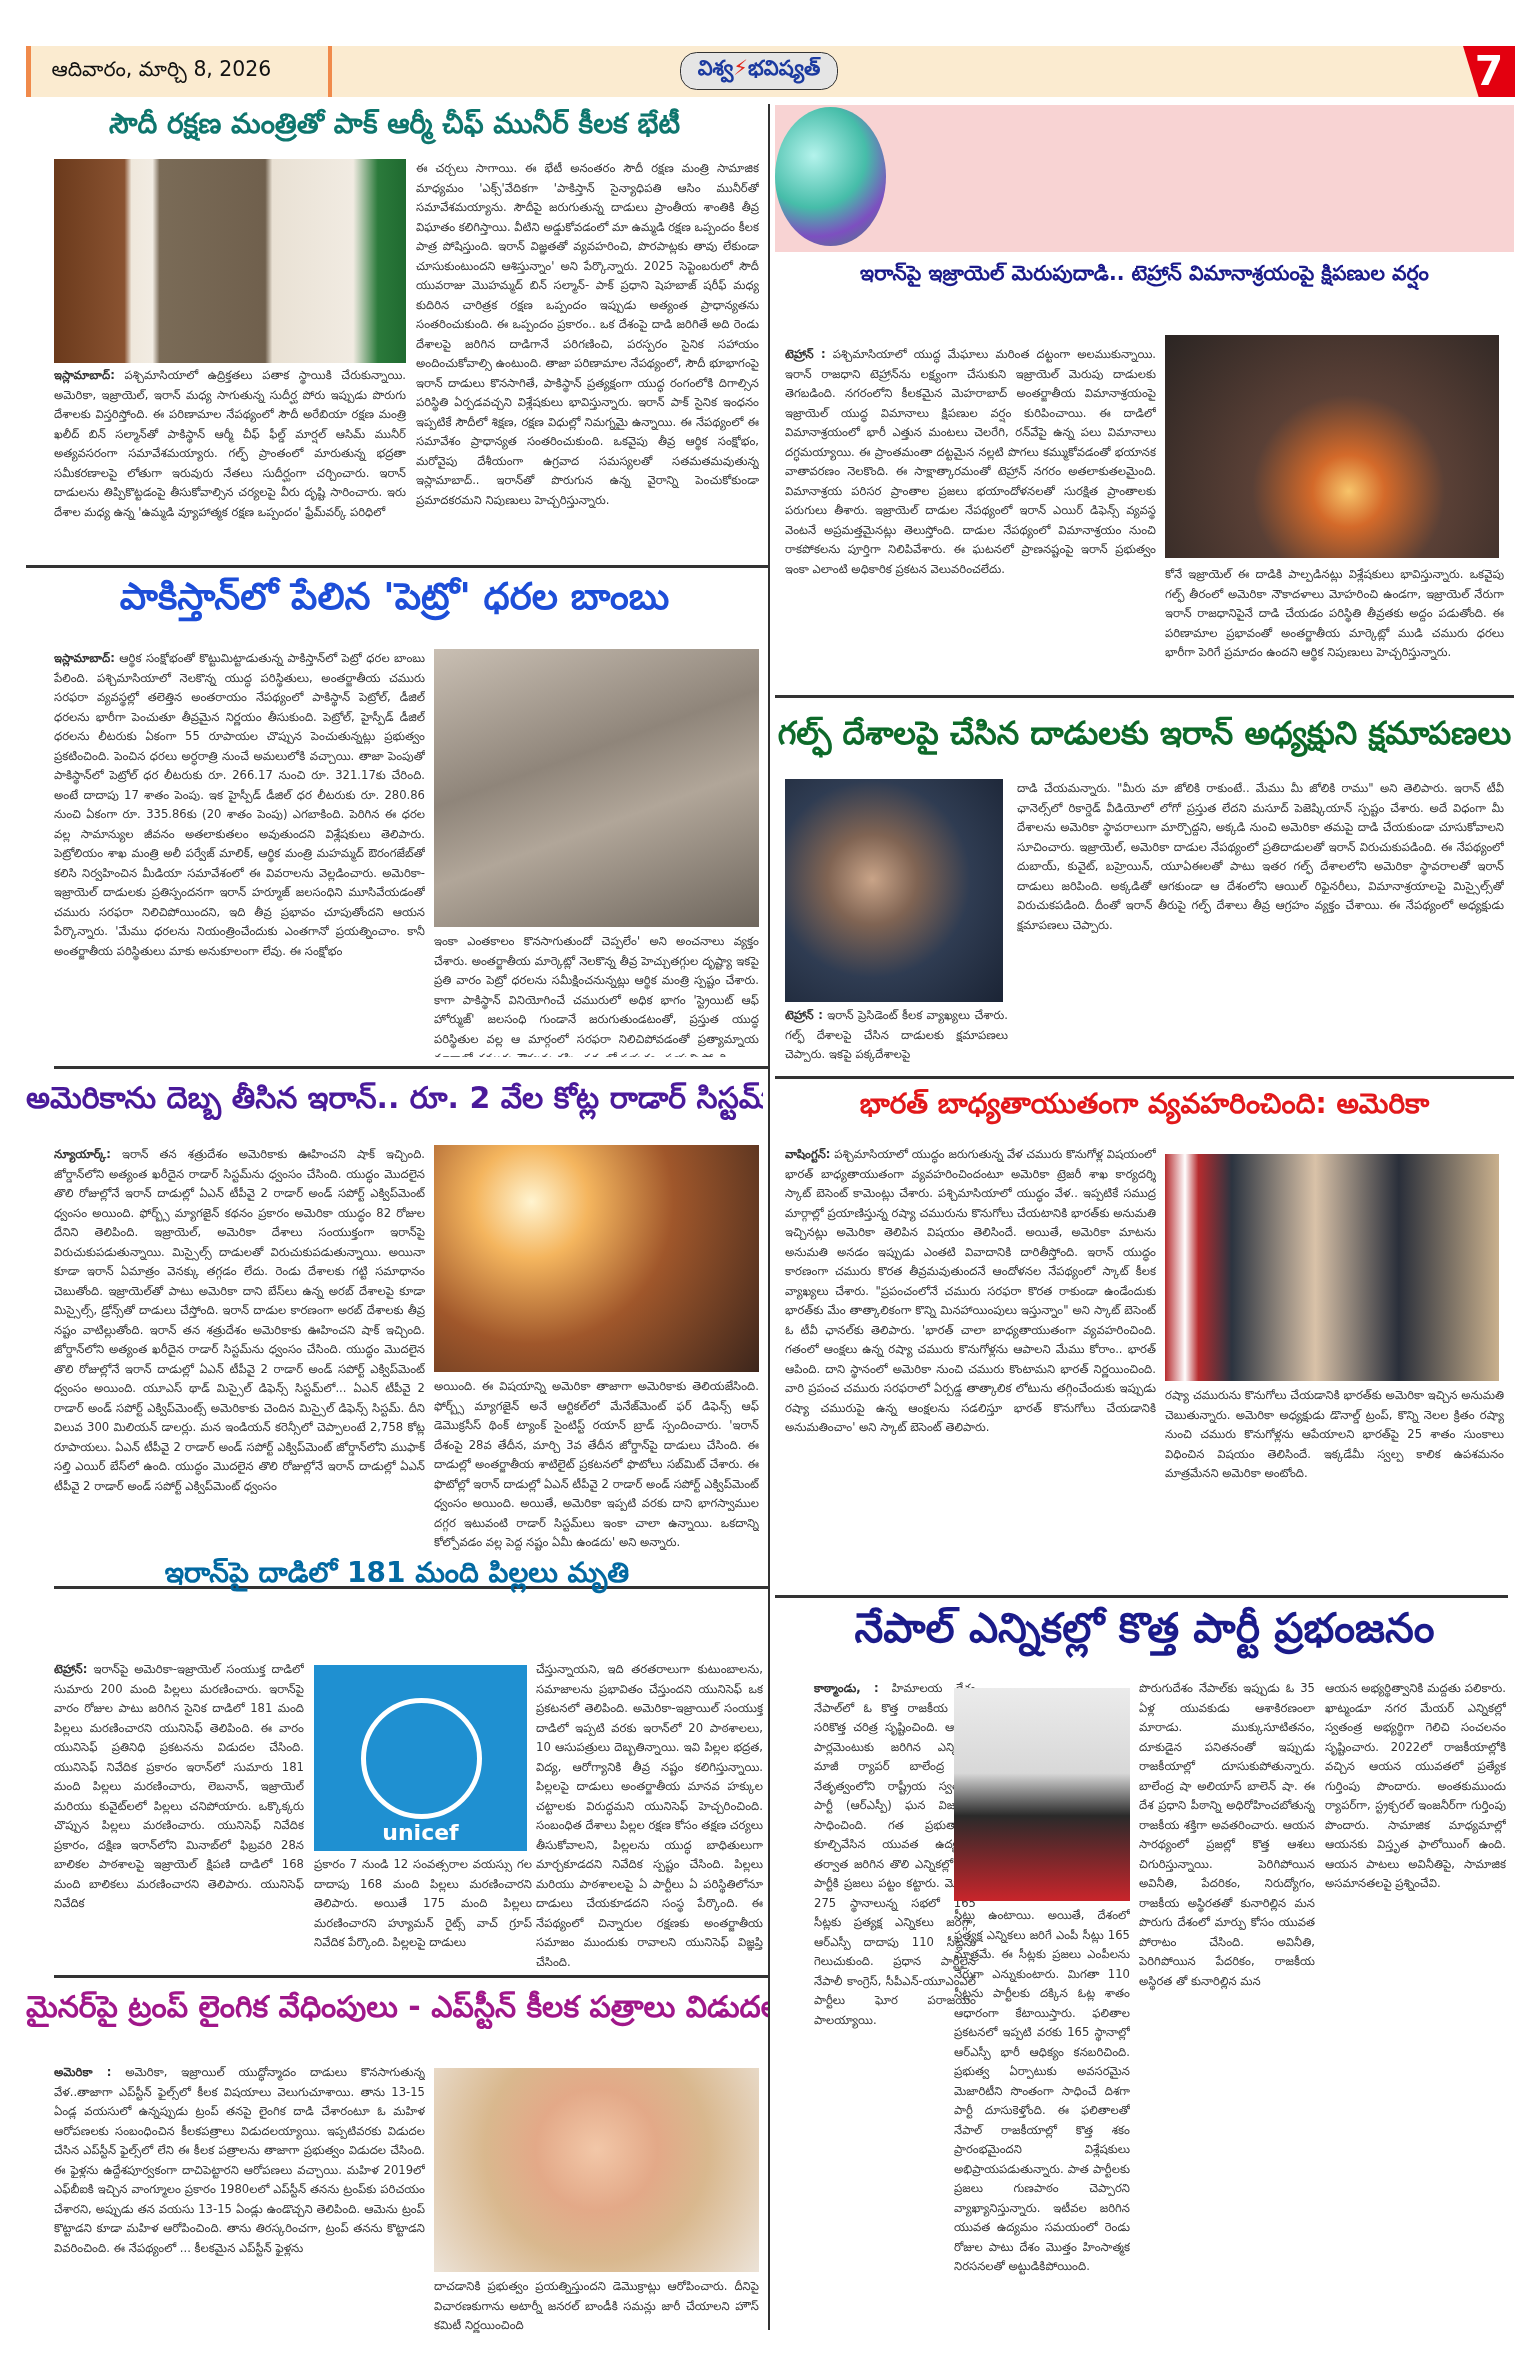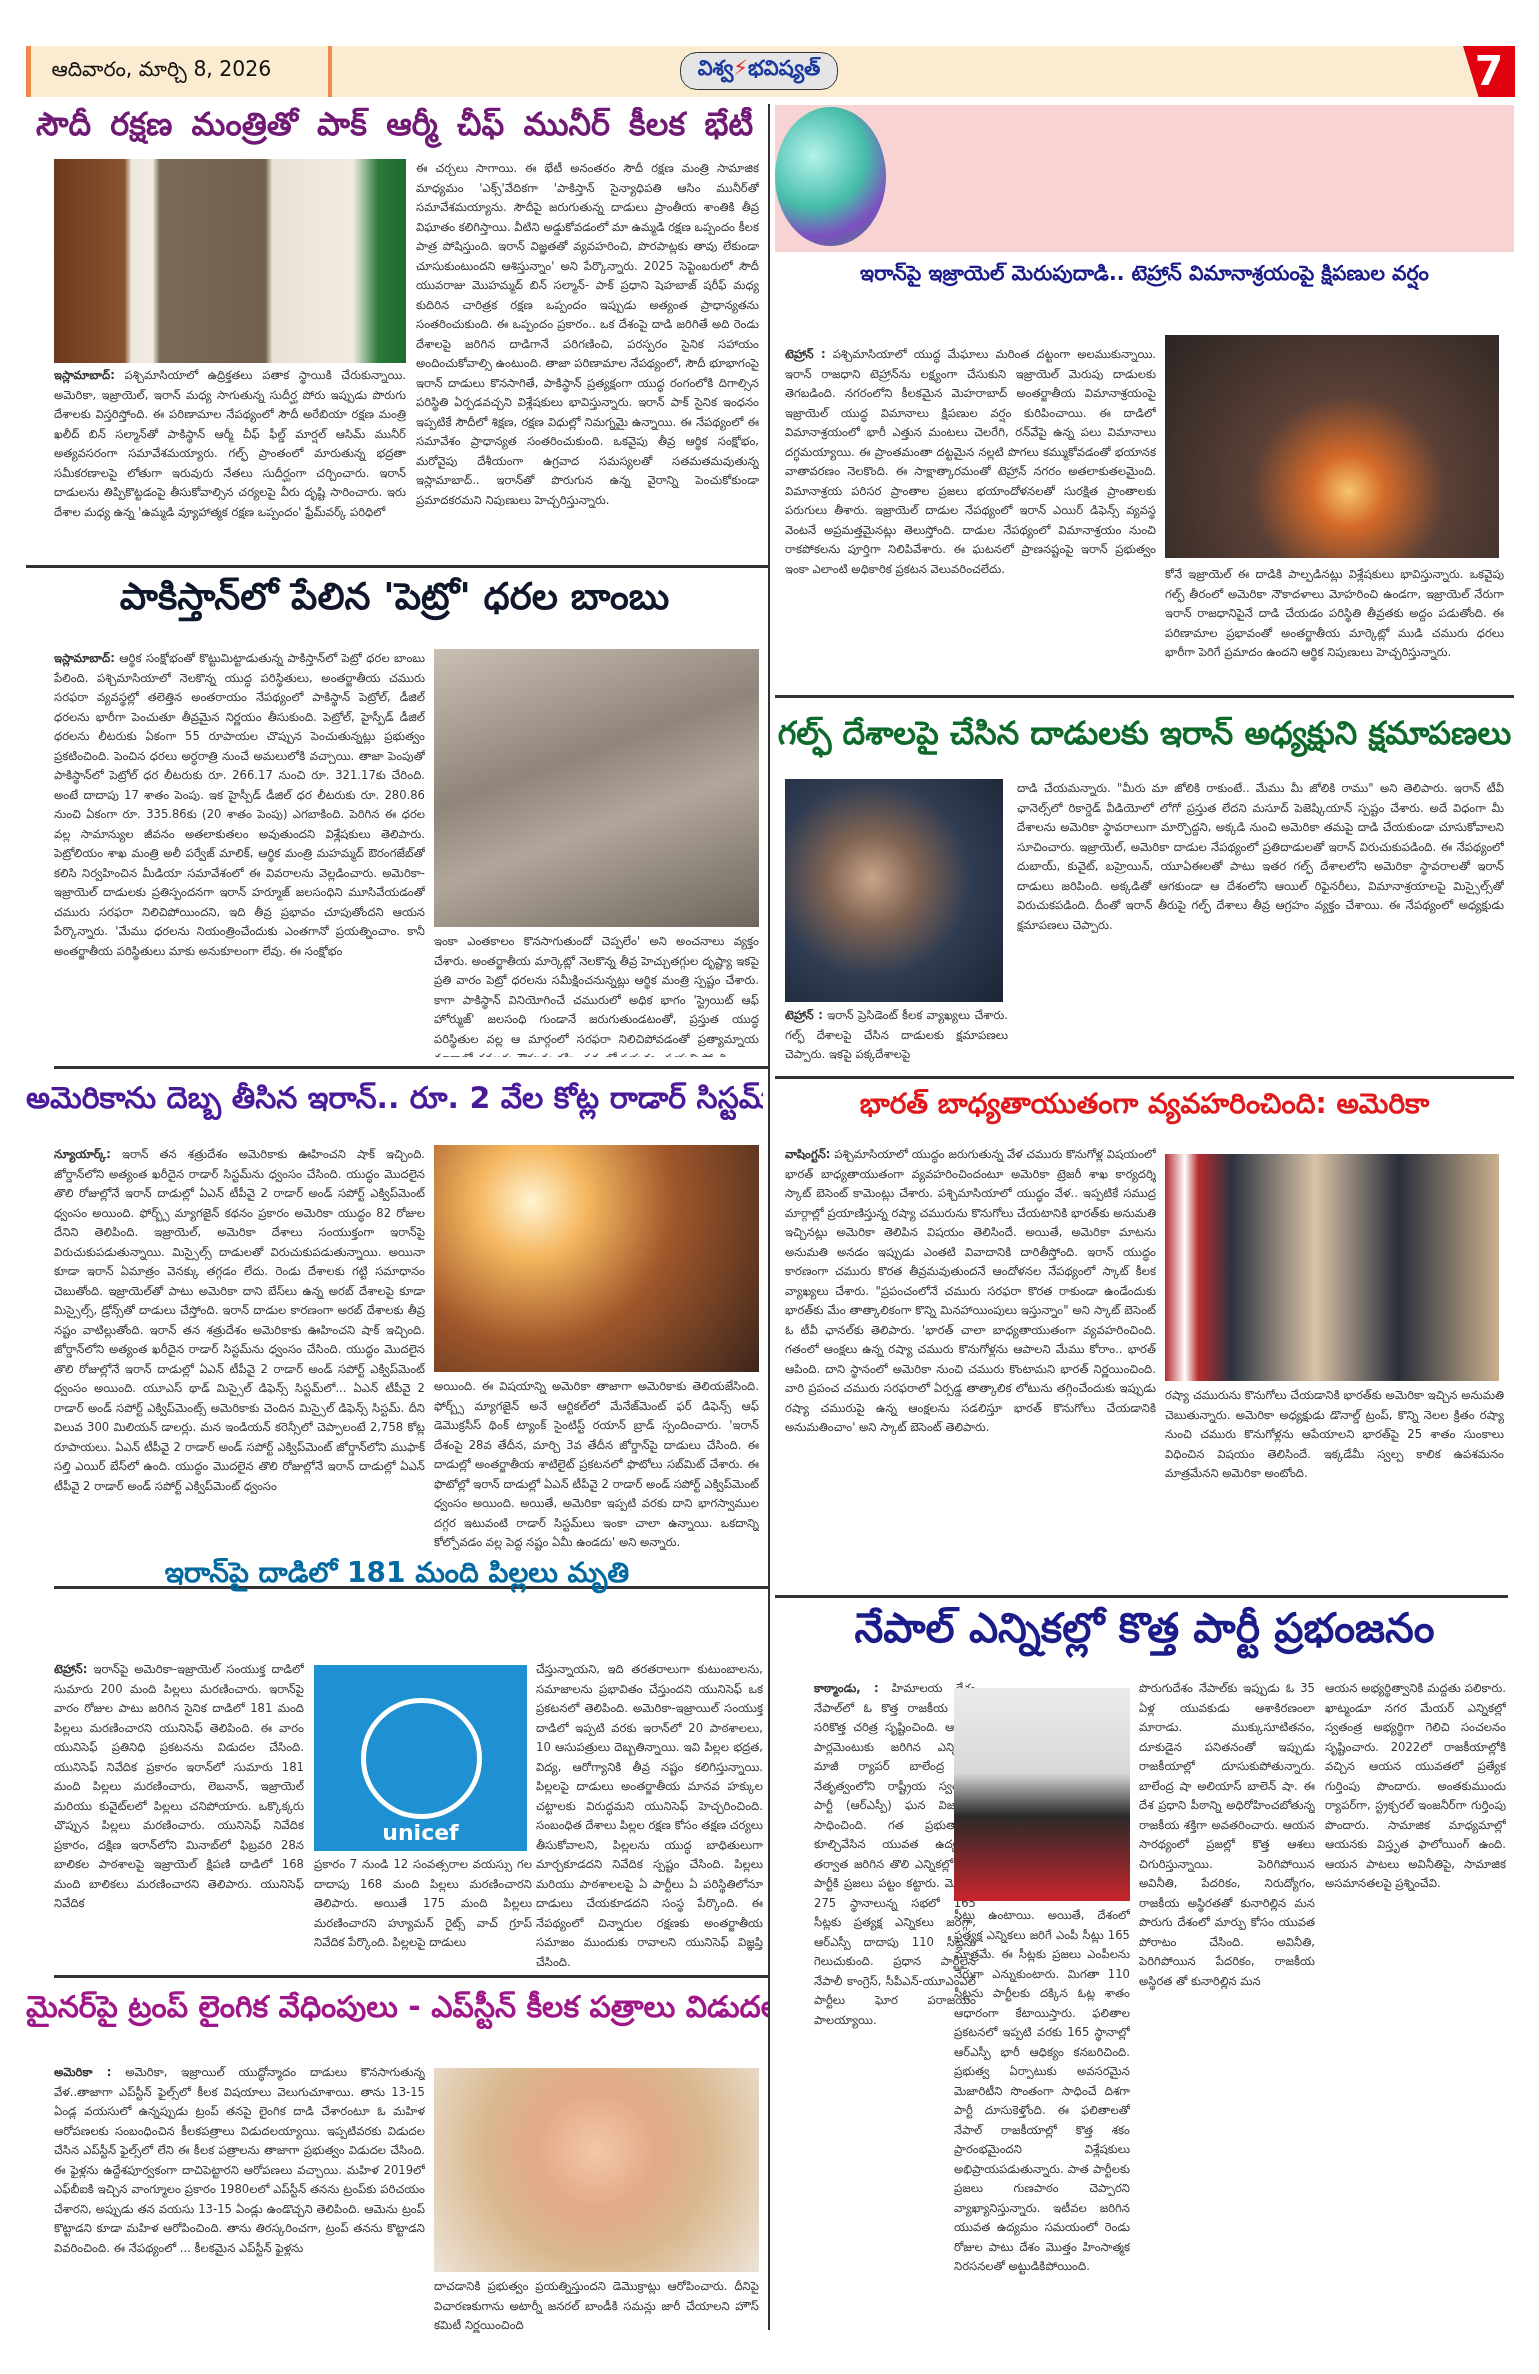--- a/index.html
+++ b/index.html
@@ -53,21 +53,21 @@
     <div class="pageno">7</div>
   </div>
 
   <div class="vline"></div>
 
   <div class="banner">
     <div class="globe"></div>
   </div>
 
   <div>
-    <div class="headline" style="left:0;top:61px;width:737px;font-size:32px;color:#701a75;font-family:Liberation Mono, monospace;">సౌదీ రక్షణ మంత్రితో పాక్ ఆర్మీ చీఫ్ మునీర్ కీలక భేటీ</div>
+    <div class="headline" style="left:0;top:61px;width:737px;font-size:28px;color:#0f766e;">సౌదీ రక్షణ మంత్రితో పాక్ ఆర్మీ చీఫ్ మునీర్ కీలక భేటీ</div>
     <div class="photo photo-meeting" style="left:28px;top:113px;width:352px;height:204px;"></div>
     <div class="body-text" style="left:28px;top:320px;width:352px;height:195px;">
       <span class="dl">ఇస్లామాబాద్:</span>
       <span>పశ్చిమాసియాలో ఉద్రిక్తతలు పతాక స్థాయికి చేరుకున్నాయి. అమెరికా, ఇజ్రాయెల్, ఇరాన్ మధ్య సాగుతున్న సుదీర్ఘ పోరు ఇప్పుడు పొరుగు దేశాలకు విస్తరిస్తోంది. ఈ పరిణామాల నేపథ్యంలో సౌదీ అరేబియా రక్షణ మంత్రి ఖలీద్ బిన్ సల్మాన్‌తో పాకిస్థాన్ ఆర్మీ చీఫ్ ఫీల్డ్ మార్షల్ ఆసిమ్ మునీర్ అత్యవసరంగా సమావేశమయ్యారు. గల్ఫ్ ప్రాంతంలో మారుతున్న భద్రతా సమీకరణాలపై లోతుగా ఇరువురు నేతలు సుదీర్ఘంగా చర్చించారు. ఇరాన్ దాడులను తిప్పికొట్టడంపై తీసుకోవాల్సిన చర్యలపై వీరు దృష్టి సారించారు. ఇరు దేశాల మధ్య ఉన్న 'ఉమ్మడి వ్యూహాత్మక రక్షణ ఒప్పందం' ఫ్రేమ్‌వర్క్ పరిధిలో</span>
     </div>
     <div class="body-text" style="left:390px;top:113px;width:343px;height:403px;">ఈ చర్చలు సాగాయి. ఈ భేటీ అనంతరం సౌదీ రక్షణ మంత్రి సామాజిక మాధ్యమం 'ఎక్స్'వేదికగా 'పాకిస్తాన్ సైన్యాధిపతి ఆసిం మునీర్‌తో సమావేశమయ్యాను. సౌదీపై జరుగుతున్న దాడులు ప్రాంతీయ శాంతికి తీవ్ర విఘాతం కలిగిస్తాయి. వీటిని అడ్డుకోవడంలో మా ఉమ్మడి రక్షణ ఒప్పందం కీలక పాత్ర పోషిస్తుంది. ఇరాన్ విజ్ఞతతో వ్యవహరించి, పొరపాట్లకు తావు లేకుండా చూసుకుంటుందని ఆశిస్తున్నాం' అని పేర్కొన్నారు. 2025 సెప్టెంబరులో సౌదీ యువరాజు మొహమ్మద్ బిన్ సల్మాన్- పాక్ ప్రధాని షెహబాజ్ షరీఫ్ మధ్య కుదిరిన చారిత్రక రక్షణ ఒప్పందం ఇప్పుడు అత్యంత ప్రాధాన్యతను సంతరించుకుంది. ఈ ఒప్పందం ప్రకారం.. ఒక దేశంపై దాడి జరిగితే అది రెండు దేశాలపై జరిగిన దాడిగానే పరిగణించి, పరస్పరం సైనిక సహాయం అందించుకోవాల్సి ఉంటుంది. తాజా పరిణామాల నేపథ్యంలో, సౌదీ భూభాగంపై ఇరాన్ దాడులు కొనసాగితే, పాకిస్థాన్ ప్రత్యక్షంగా యుద్ధ రంగంలోకి దిగాల్సిన పరిస్థితి ఏర్పడవచ్చని విశ్లేషకులు భావిస్తున్నారు. ఇరాన్ పాక్ సైనిక ఇంధనం ఇప్పటికే సౌదీలో శిక్షణ, రక్షణ విధుల్లో నిమగ్నమై ఉన్నాయి. ఈ నేపథ్యంలో ఈ సమావేశం ప్రాధాన్యత సంతరించుకుంది. ఒకవైపు తీవ్ర ఆర్థిక సంక్షోభం, మరోవైపు దేశీయంగా ఉగ్రవాద సమస్యలతో సతమతమవుతున్న ఇస్లామాబాద్.. ఇరాన్‌తో పొరుగున ఉన్న వైరాన్ని పెంచుకోకుండా ప్రమాదకరమని నిపుణులు హెచ్చరిస్తున్నారు.</div>
   </div>
   <div class="hline" style="left:0;top:519px;width:742px;"></div>
 
   <div>
@@ -75,21 +75,21 @@
     <div class="body-text" style="left:759px;top:299px;width:371px;height:343px;">
       <span class="dl">టెహ్రాన్ :</span>
       <span>పశ్చిమాసియాలో యుద్ధ మేఘాలు మరింత దట్టంగా అలముకున్నాయి. ఇరాన్ రాజధాని టెహ్రాన్‌ను లక్ష్యంగా చేసుకుని ఇజ్రాయెల్ మెరుపు దాడులకు తెగబడింది. నగరంలోని కీలకమైన మెహరాబాద్ అంతర్జాతీయ విమానాశ్రయంపై ఇజ్రాయెల్ యుద్ధ విమానాలు క్షిపణుల వర్షం కురిపించాయి. ఈ దాడిలో విమానాశ్రయంలో భారీ ఎత్తున మంటలు చెలరేగి, రన్‌వేపై ఉన్న పలు విమానాలు దగ్ధమయ్యాయి. ఈ ప్రాంతమంతా దట్టమైన నల్లటి పొగలు కమ్ముకోవడంతో భయానక వాతావరణం నెలకొంది. ఈ సాక్షాత్కారమంతో టెహ్రాన్ నగరం అతలాకుతలమైంది. విమానాశ్రయ పరిసర ప్రాంతాల ప్రజలు భయాందోళనలతో సురక్షిత ప్రాంతాలకు పరుగులు తీశారు. ఇజ్రాయెల్ దాడుల నేపథ్యంలో ఇరాన్ ఎయిర్ డిఫెన్స్ వ్యవస్థ వెంటనే అప్రమత్తమైనట్లు తెలుస్తోంది. దాడుల నేపథ్యంలో విమానాశ్రయం నుంచి రాకపోకలను పూర్తిగా నిలిపివేశారు. ఈ ఘటనలో ప్రాణనష్టంపై ఇరాన్ ప్రభుత్వం ఇంకా ఎలాంటి అధికారిక ప్రకటన వెలువరించలేదు.</span>
     </div>
     <div class="photo photo-fire" style="left:1139px;top:289px;width:334px;height:223px;"></div>
     <div class="body-text" style="left:1139px;top:519px;width:339px;height:121px;">కోనే ఇజ్రాయెల్ ఈ దాడికి పాల్పడినట్లు విశ్లేషకులు భావిస్తున్నారు. ఒకవైపు గల్ఫ్ తీరంలో అమెరికా నౌకాదళాలు మోహరించి ఉండగా, ఇజ్రాయెల్ నేరుగా ఇరాన్ రాజధానిపైనే దాడి చేయడం పరిస్థితి తీవ్రతకు అద్దం పడుతోంది. ఈ పరిణామాల ప్రభావంతో అంతర్జాతీయ మార్కెట్లో ముడి చమురు ధరలు భారీగా పెరిగే ప్రమాదం ఉందని ఆర్థిక నిపుణులు హెచ్చరిస్తున్నారు.</div>
   </div>
   <div class="hline" style="left:749px;top:649px;width:739px;"></div>
 
   <div>
-    <div class="headline" style="left:0;top:529px;width:737px;font-size:37px;color:#0f172a;">పాకిస్తాన్‌లో పేలిన 'పెట్రో' ధరల బాంబు</div>
+    <div class="headline" style="left:0;top:529px;width:737px;font-size:37px;color:#1d4ed8;">పాకిస్తాన్‌లో పేలిన 'పెట్రో' ధరల బాంబు</div>
     <div class="body-text" style="left:28px;top:603px;width:371px;height:408px;">
       <span class="dl">ఇస్లామాబాద్:</span>
       <span>ఆర్థిక సంక్షోభంతో కొట్టుమిట్టాడుతున్న పాకిస్తాన్‌లో పెట్రో ధరల బాంబు పేలింది. పశ్చిమాసియాలో నెలకొన్న యుద్ధ పరిస్థితులు, అంతర్జాతీయ చమురు సరఫరా వ్యవస్థల్లో తలెత్తిన అంతరాయం నేపథ్యంలో పాకిస్థాన్ పెట్రోల్, డీజిల్ ధరలను భారీగా పెంచుతూ తీవ్రమైన నిర్ణయం తీసుకుంది. పెట్రోల్, హైస్పీడ్ డీజిల్ ధరలను లీటరుకు ఏకంగా 55 రూపాయల చొప్పున పెంచుతున్నట్లు ప్రభుత్వం ప్రకటించింది. పెంచిన ధరలు అర్ధరాత్రి నుంచే అమలులోకి వచ్చాయి. తాజా పెంపుతో పాకిస్థాన్‌లో పెట్రోల్ ధర లీటరుకు రూ. 266.17 నుంచి రూ. 321.17కు చేరింది. అంటే దాదాపు 17 శాతం పెంపు. ఇక హైస్పీడ్ డీజిల్ ధర లీటరుకు రూ. 280.86 నుంచి ఏకంగా రూ. 335.86కు (20 శాతం పెంపు) ఎగబాకింది. పెరిగిన ఈ ధరల వల్ల సామాన్యుల జీవనం అతలాకుతలం అవుతుందని విశ్లేషకులు తెలిపారు. పెట్రోలియం శాఖ మంత్రి అలీ పర్వేజ్ మాలిక్, ఆర్థిక మంత్రి మహమ్మద్ ఔరంగజేబ్‌తో కలిసి నిర్వహించిన మీడియా సమావేశంలో ఈ వివరాలను వెల్లడించారు. అమెరికా-ఇజ్రాయెల్ దాడులకు ప్రతిస్పందనగా ఇరాన్ హర్మూజ్ జలసంధిని మూసివేయడంతో చమురు సరఫరా నిలిచిపోయిందని, ఇది తీవ్ర ప్రభావం చూపుతోందని ఆయన పేర్కొన్నారు. 'మేము ధరలను నియంత్రించేందుకు ఎంతగానో ప్రయత్నించాం. కానీ అంతర్జాతీయ పరిస్థితులు మాకు అనుకూలంగా లేవు. ఈ సంక్షోభం</span>
     </div>
     <div class="photo photo-trucks" style="left:408px;top:603px;width:325px;height:278px;"></div>
     <div class="body-text" style="left:408px;top:886px;width:325px;height:125px;">ఇంకా ఎంతకాలం కొనసాగుతుందో చెప్పలేం' అని అంచనాలు వ్యక్తం చేశారు. అంతర్జాతీయ మార్కెట్లో నెలకొన్న తీవ్ర హెచ్చుతగ్గుల దృష్ట్యా ఇకపై ప్రతి వారం పెట్రో ధరలను సమీక్షించనున్నట్లు ఆర్థిక మంత్రి స్పష్టం చేశారు. కాగా పాకిస్థాన్ వినియోగించే చమురులో అధిక భాగం 'స్ట్రెయిట్ ఆఫ్ హోర్ముజ్' జలసంధి గుండానే జరుగుతుండటంతో, ప్రస్తుత యుద్ధ పరిస్థితుల వల్ల ఆ మార్గంలో సరఫరా నిలిచిపోవడంతో ప్రత్యామ్నాయ మార్గాల్లో చమురు నౌకలను రప్పించడంలో ప్రభుత్వం ప్రయత్నిస్తోంది.</div>
   </div>
   <div class="hline" style="left:28px;top:1020px;width:714px;"></div>
 
   <div>

